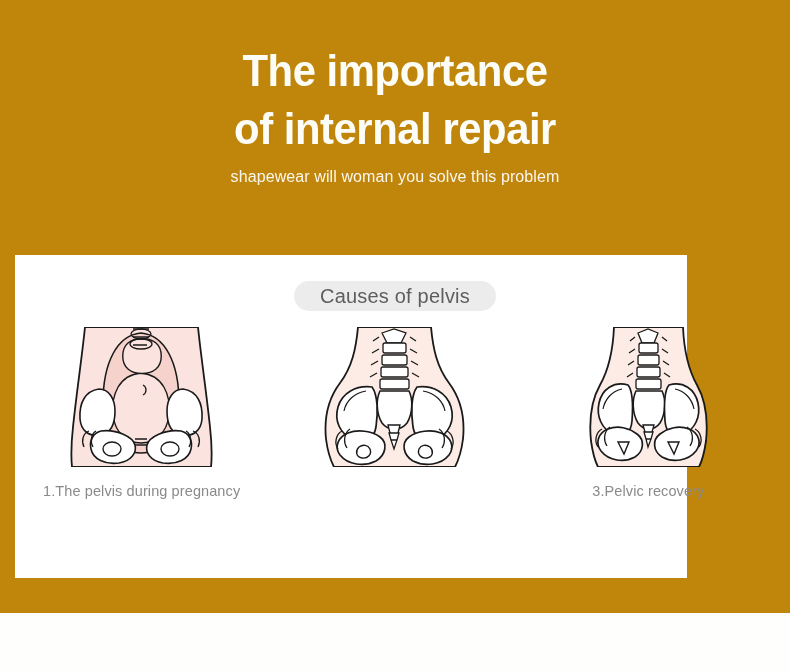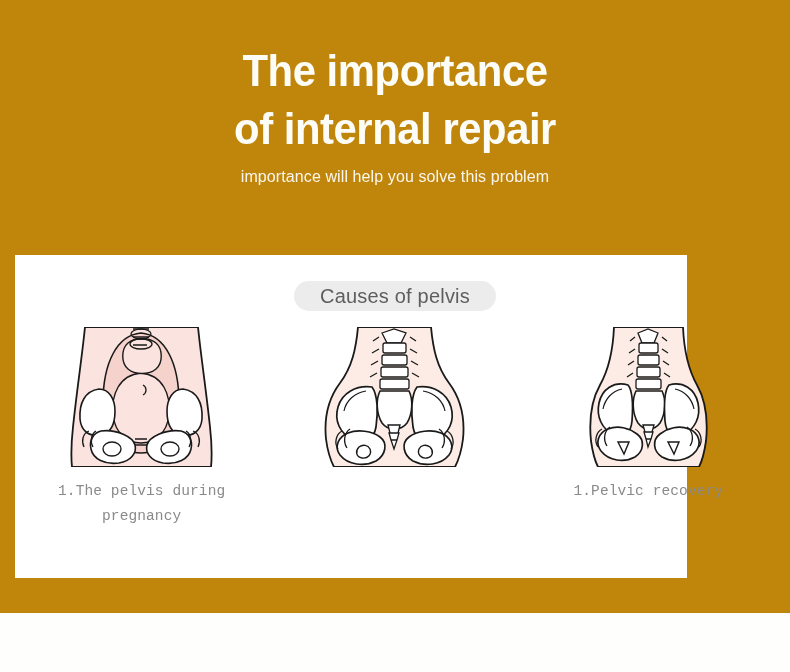--- a/index.html
+++ b/index.html
@@ -91,21 +91,20 @@
 
   
   .figures {
     position: absolute;
     left: 0;
     top: 72px;
     width: 760px;
     display: flex;
     justify-content: space-around;
     align-items: flex-start;
-    font-family: Liberation Mono, monospace;
   }
   .figure {
     width: 230px;
     display: flex;
     flex-direction: column;
     align-items: center;
   }
   .figure-art {
     width: 185px;
     height: 140px;
@@ -132,21 +131,21 @@
   }
 </style>
 </head>
 <body>
 
 <div class="page">
 
   <div class="hero">
     <div class="hero-title">The importance
 of internal repair</div>
-    <div class="hero-subtitle">importance will help you solve this problem</div>
+    <div class="hero-subtitle">shapewear will woman you solve this problem</div>
   </div>
 
   <div class="card">
 
     <div class="badge-row">
       <span class="badge">Causes of pelvis</span>
     </div>
 
     <div class="figures">
 
@@ -246,21 +245,21 @@
 
           <path d="M52 102 C42 106 39 116 45 124 C53 134 68 136 79 130 C88 124 89 113 81 107 C73 101 62 98 52 102 Z" fill="#ffffff" stroke="#1a1a1a" stroke-width="1.7"></path>
           <path d="M62 115 l11 0 l-5 12 Z" fill="#ffffff" stroke="#1a1a1a" stroke-width="1.4"></path>
 
           <path d="M133 102 C143 106 146 116 140 124 C132 134 117 136 106 130 C97 124 96 113 104 107 C112 101 123 98 133 102 Z" fill="#ffffff" stroke="#1a1a1a" stroke-width="1.7"></path>
           <path d="M112 115 l11 0 l-5 12 Z" fill="#ffffff" stroke="#1a1a1a" stroke-width="1.4"></path>
 
           <path d="M46 102 c-6 3 -8 12 -4 18 M54 100 c-6 4 -7 13 -3 19" stroke="#1a1a1a" stroke-width="1.3" fill="none"></path>
           <path d="M139 102 c6 3 8 12 4 18 M131 100 c6 4 7 13 3 19" stroke="#1a1a1a" stroke-width="1.3" fill="none"></path>
         </svg>
-        <div class="figure-caption">1.Pelvic recovery</div>
+        <div class="figure-caption">3.Pelvic recovery</div>
       </div>
 
     </div>
   </div>
 
   <div class="footer-strip"></div>
 
 </div>
 
 </body></html>

